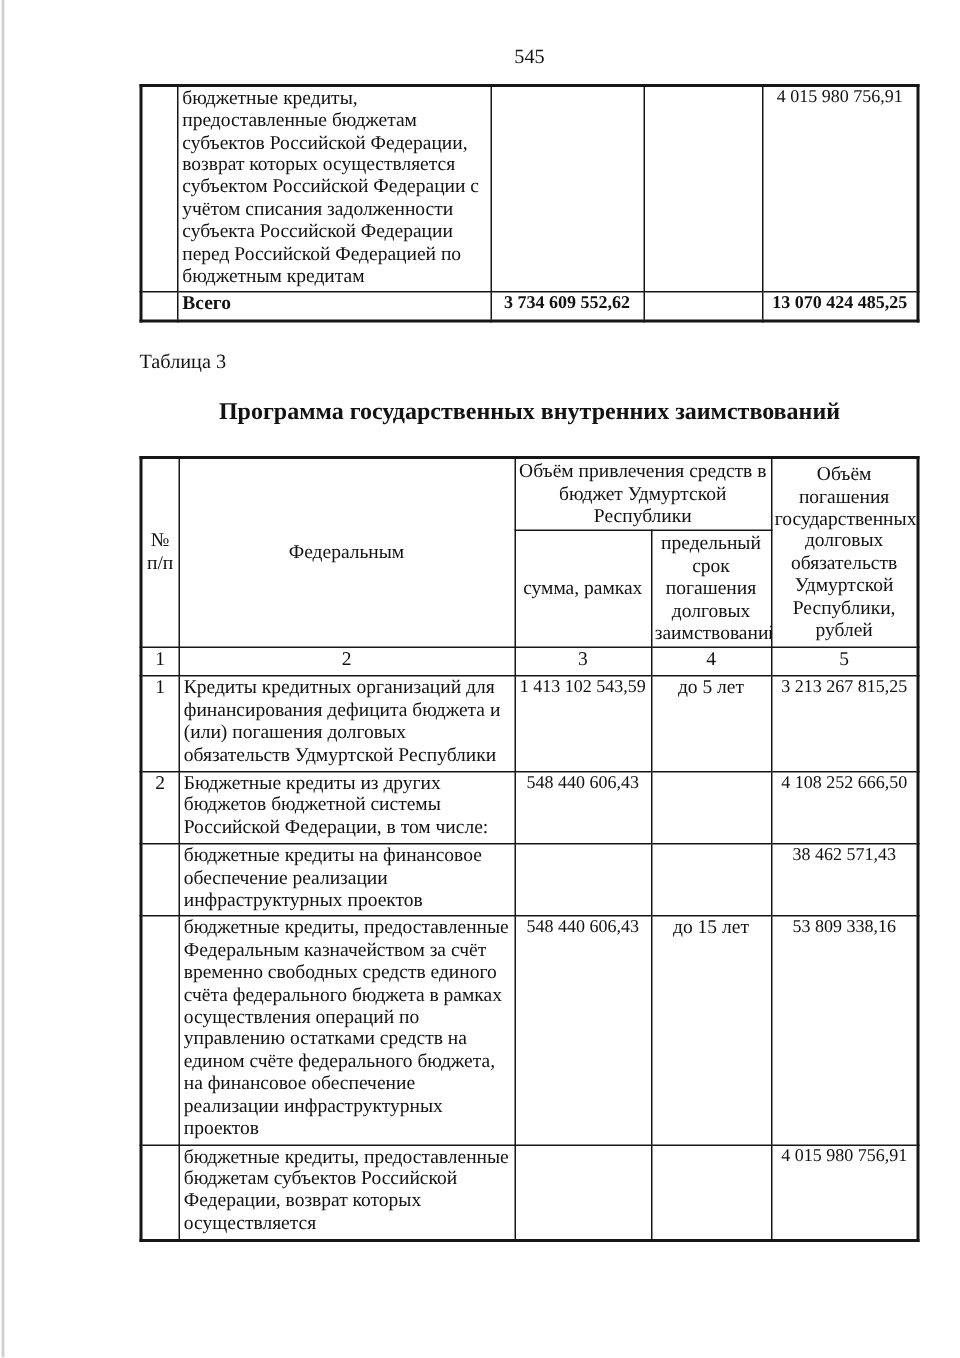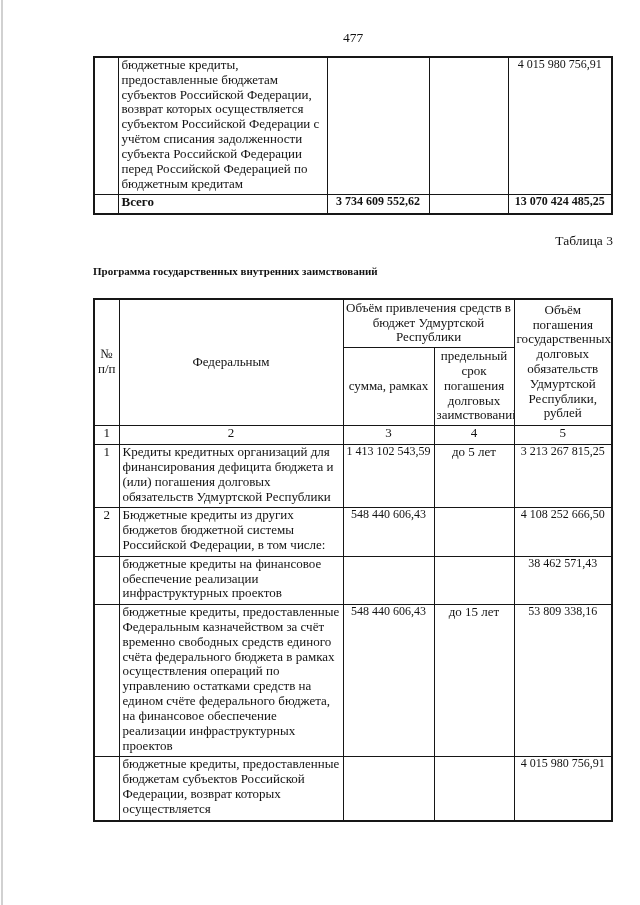--- a/index.html
+++ b/index.html
@@ -47,47 +47,47 @@
     font-size:12px;
     padding-left:1px;padding-right:1px;
   }
   .totals-row td{
     border-top:2px solid #161616;
     font-weight:bold;
   }
   .totals-row .cell-val{font-weight:bold;}
   .tbl-label{
     margin-top:18px;
-    text-align:right;
     font-size:13.5px;
   }
   .doc-title{
     margin-top:16px;
+    text-align:center;
     font-weight:bold;
-    font-size:11px;
+    font-size:16px;
     line-height:1.24;
   }
   .t2 .hcell{
     text-align:center;
     vertical-align:middle;
     padding:1px 2px 2px 2px;
   }
   .numbering-row td{
     text-align:center;
     padding:0 2px 2px 2px;
   }
 </style>
 </head>
 <body>
 
 <div class="scan-edge"></div>
 
 <div class="content">
 
-  <div class="page-number">477</div>
+  <div class="page-number">545</div>
 
   <table class="doc t1">
     <colgroup>
       <col style="width:24px">
         <col style="width:209px">
         <col style="width:102px">
         <col style="width:79px">
         <col>
     </colgroup>
     <tbody>

